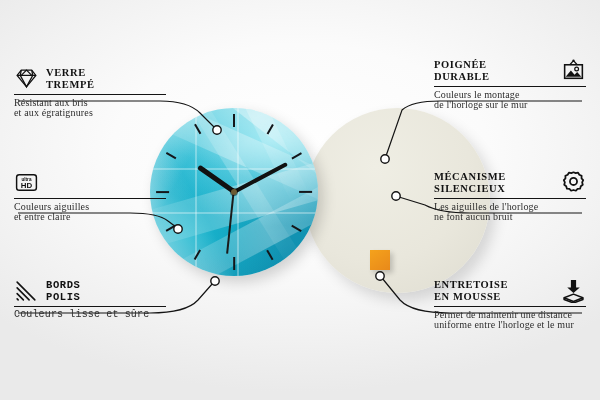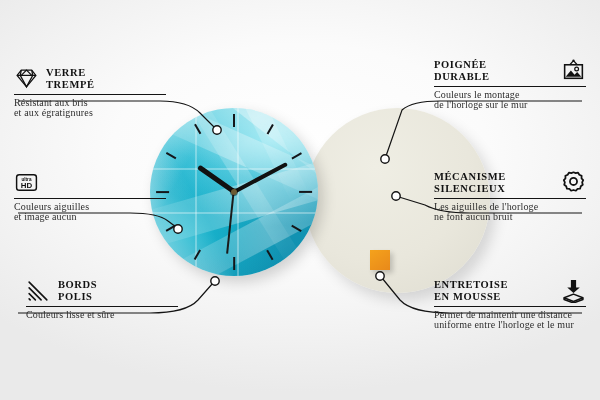--- a/index.html
+++ b/index.html
@@ -76,21 +76,21 @@
   .co-sub {
     font-size:10px; line-height:10px; color:#2e2e2e; margin-top:3px;
     letter-spacing:0.15px;
   }
   .co-icon { width:25px; height:25px; flex:0 0 25px; }
   .co-icon svg { width:100%; height:100%; display:block; }
 
   
   #co-verre       { left:14px;  top:66px;  }
   #co-impression  { left:14px;  top:170px; }
-  #co-bords       { left:26px;  top:278px; }
+  #co-bords       { left:14px;  top:278px;font-family:Liberation Mono, monospace; }
   #co-poignee     { left:434px; top:58px;  }
   #co-mecanisme   { left:434px; top:170px; }
   #co-entretoise  { left:434px; top:278px; }
 
   .connectors { position:absolute; inset:0; pointer-events:none; }
   .connectors path { fill:none; stroke:#141414; stroke-width:1.2; }
   .connectors circle { fill:#ffffff; stroke:#141414; stroke-width:1.4; }
 </style>
 </head>
 <body>
@@ -188,21 +188,21 @@
           <text x="12" y="17.6" font-family="Liberation Sans, sans-serif" font-size="7.6" font-weight="700" text-anchor="middle" fill="#111">HD</text>
         </svg>
       </span>
       <span class="co-title">
         <br>
       </span>
     </div>
     <div class="co-rule"></div>
     <div class="co-sub">
       <span>Couleurs aiguilles</span><br>
-      <span>et image aucun</span>
+      <span>et entre claire</span>
     </div>
   </div>
 
   <div class="callout left" id="co-bords">
     <div class="co-head">
       <span class="co-icon">
         <svg viewBox="0 0 24 24">
             <g stroke="#111" stroke-width="1.5" stroke-linecap="round">
           <path d="M3 4 L20 21"></path>
               <path d="M3 9.5 L14.5 21"></path>

